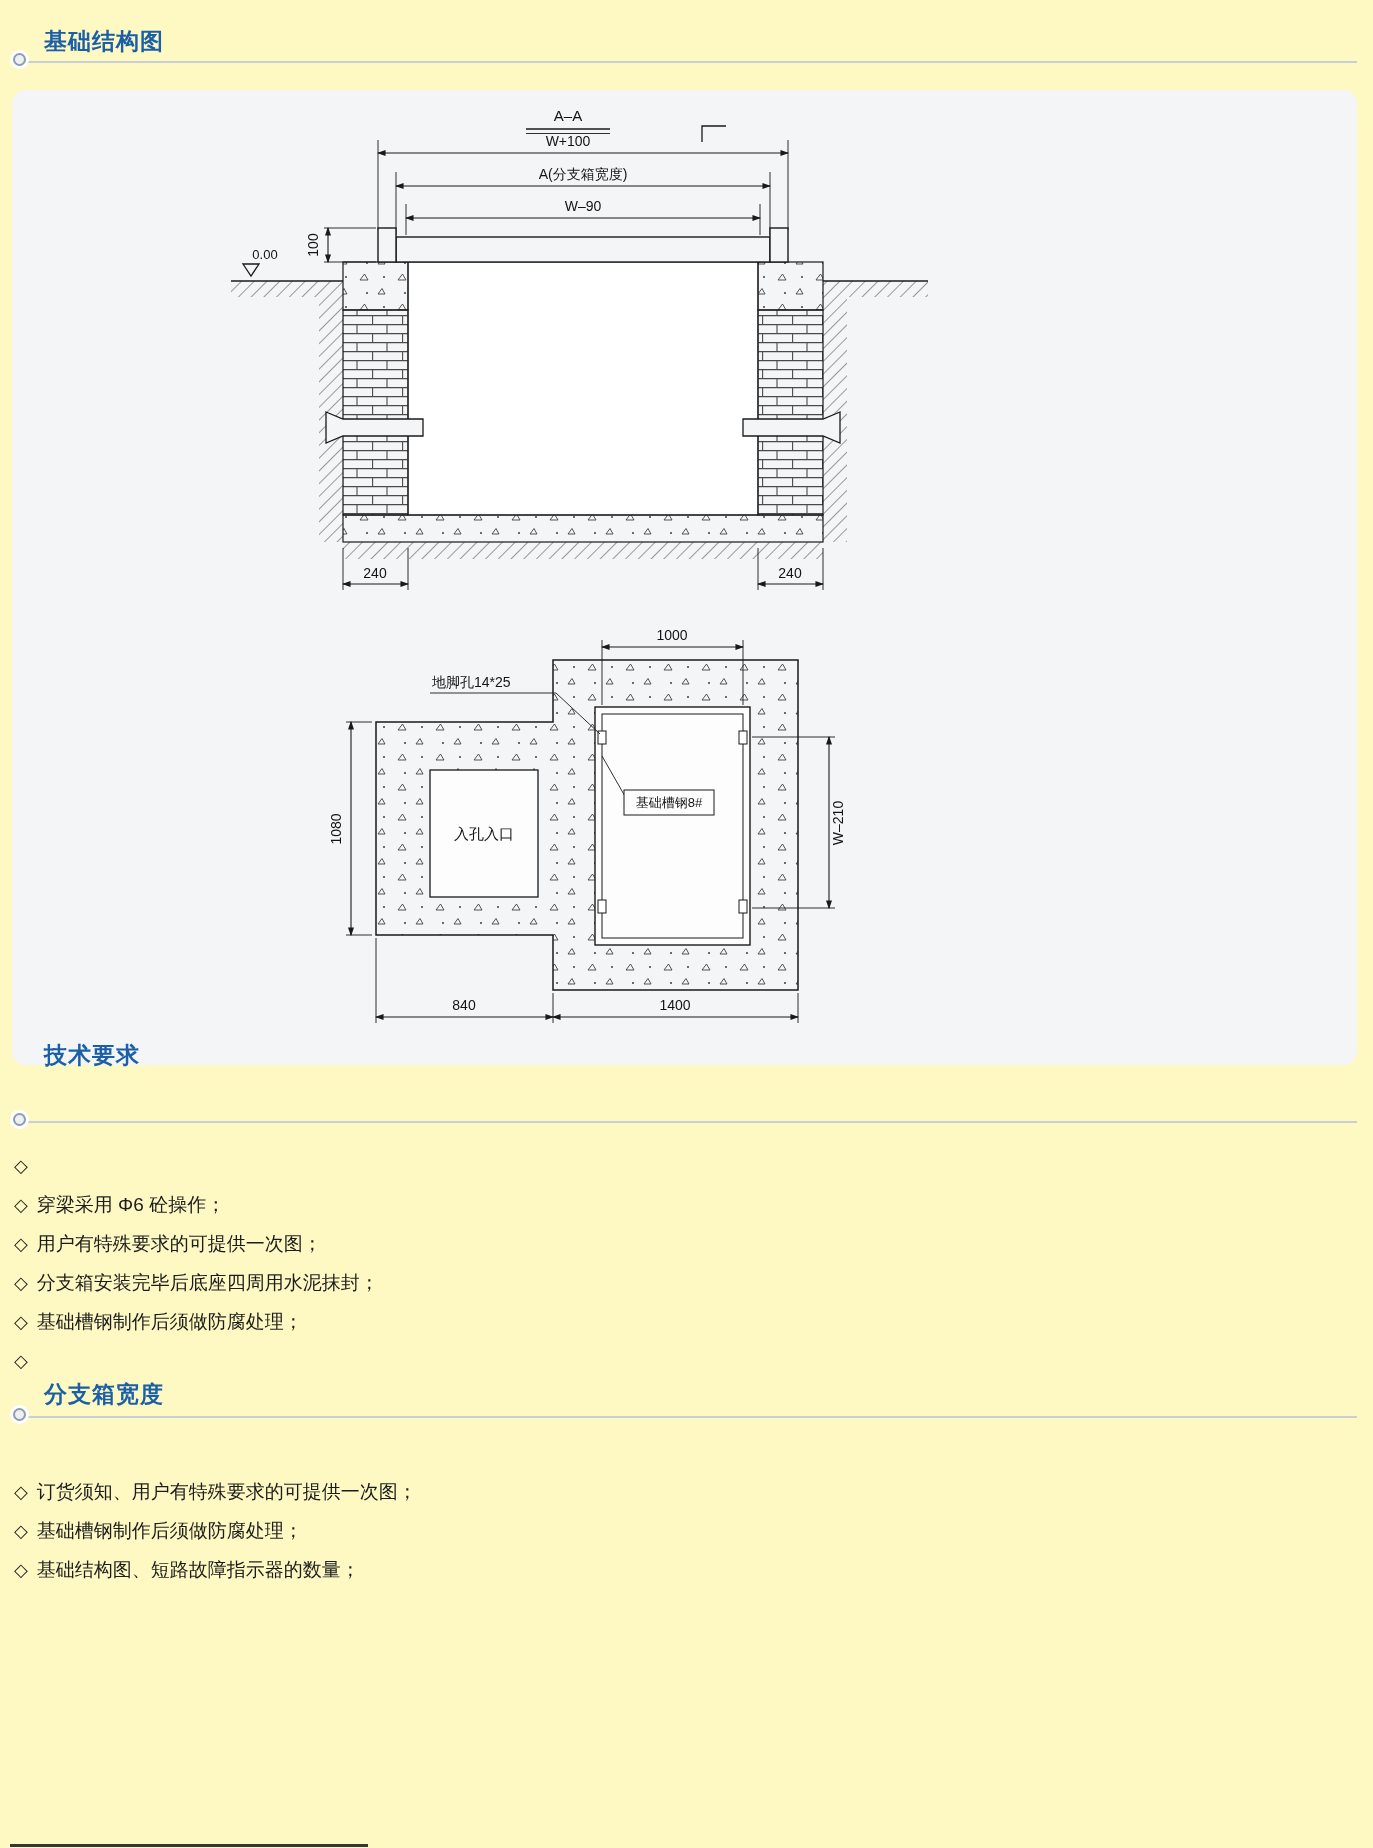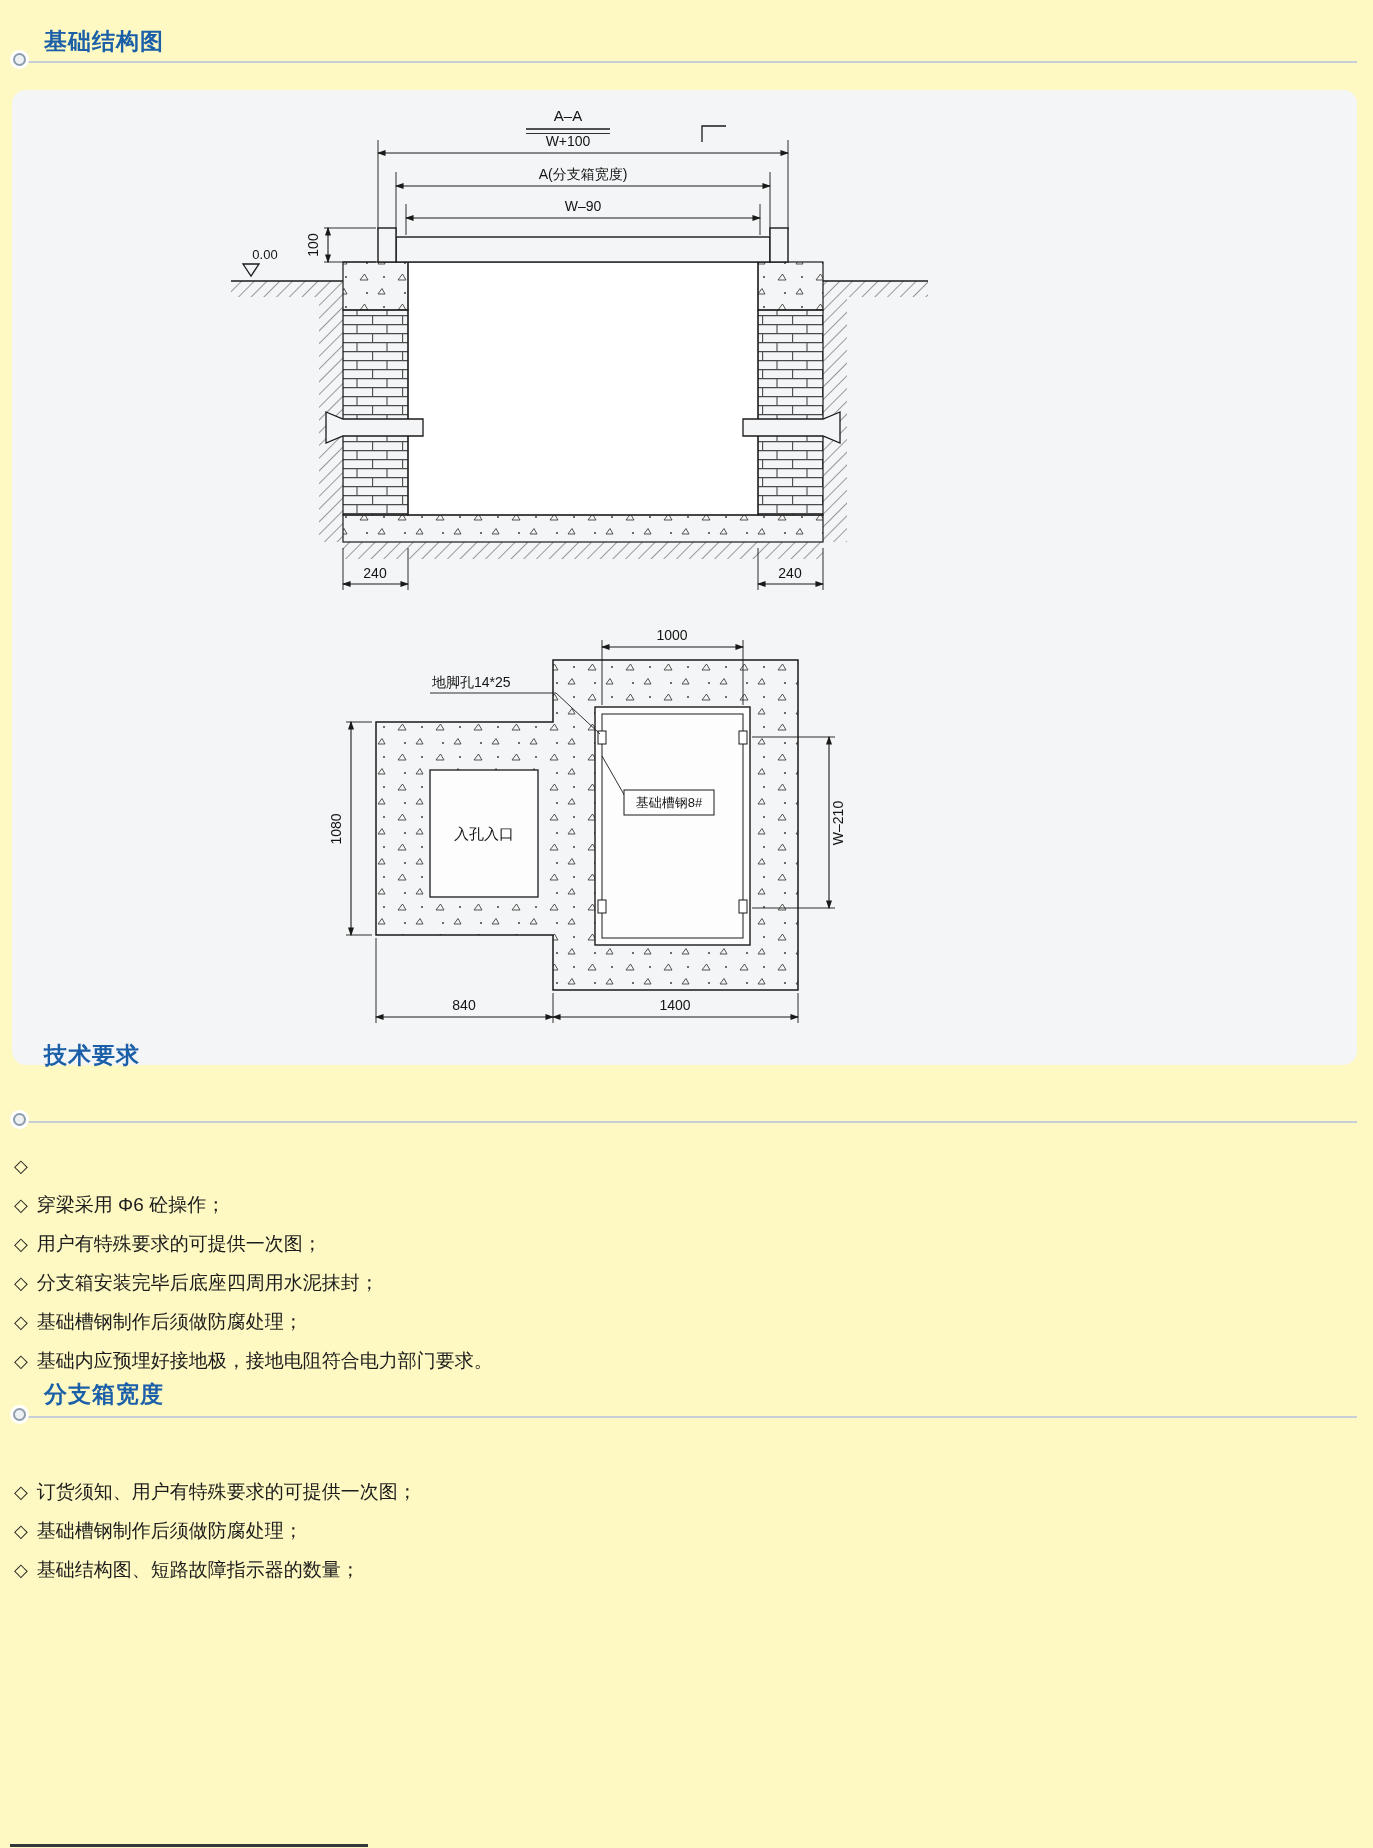--- a/index.html
+++ b/index.html
@@ -187,21 +187,20 @@
     <div class="li">
       <span class="dia">◇</span>
       <span>分支箱安装完毕后底座四周用水泥抹封；</span>
     </div>
     <div class="li">
       <span class="dia">◇</span>
       <span>基础槽钢制作后须做防腐处理；</span>
     </div>
     <div class="li">
       <span class="dia">◇</span>
-      <span>基础内应预埋好接地极，接地电阻符合电力部门要求。</span>
     </div>
   </div>
 
   <div class="sec-title" style="top:1379px">分支箱宽度</div>
   <div class="rule" style="top:1416px"></div>
   <span class="ring" style="top:1408px"></span>
 
   <div class="list" style="top:1472px">
     <div class="li">
       <span class="dia">◇</span>

